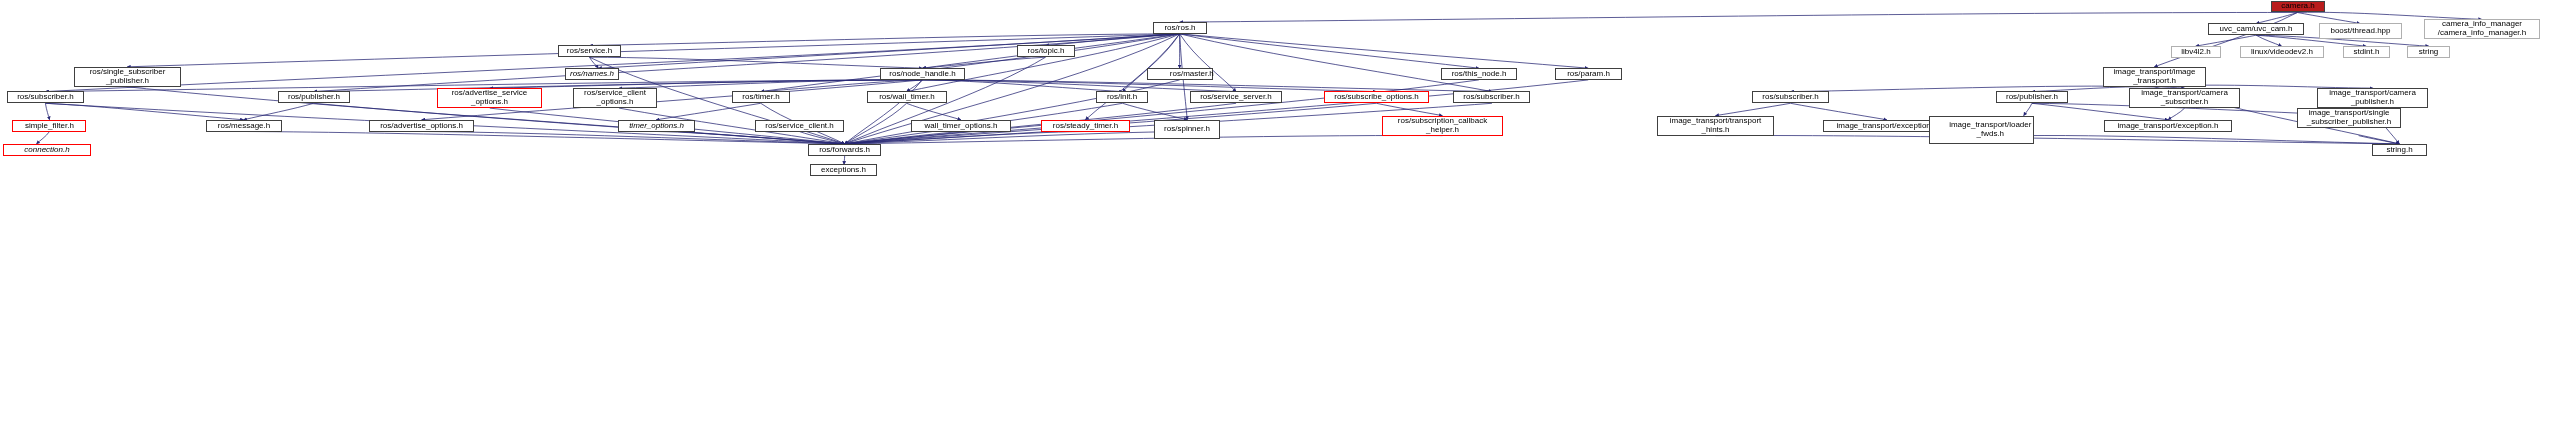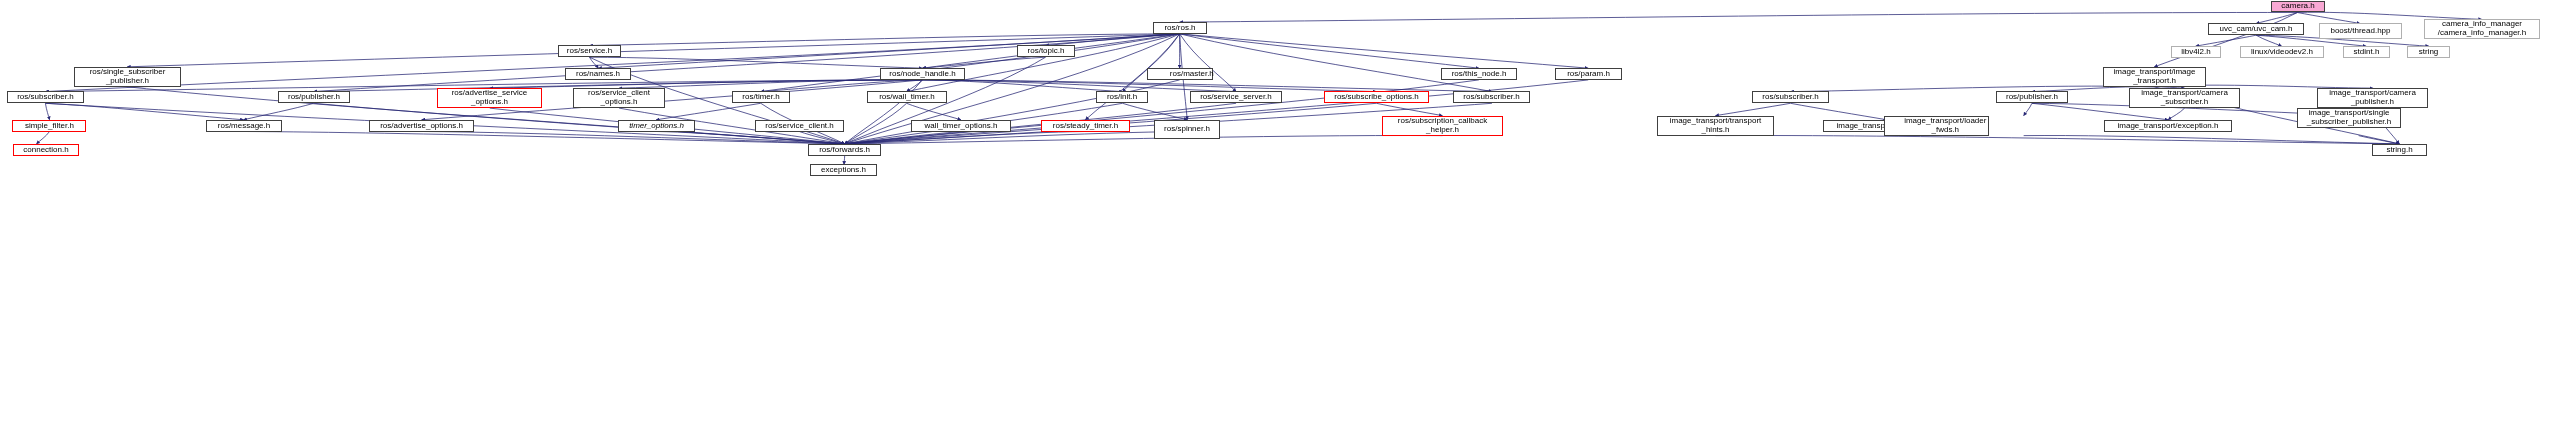--- a/index.html
+++ b/index.html
@@ -40,21 +40,21 @@
   
   .node.local {
     border: 0.7px solid #404040;
   }
   
   .node.red {
     border: 0.7px solid #ff0000;
   }
   
   .node.root {
-    background: #f9a8d4;
+    background: #b91c1c;
     border: 0.7px solid #404040;
   }
 </style>
 </head>
 <body>
 
 <div id="graph">
   <svg id="edges" width="2576" height="426" viewBox="0 0 3745 619" xmlns="http://www.w3.org/2000/svg">
     <defs>
       <marker id="arrow" viewBox="0 0 10 10" refX="9" refY="5" markerWidth="5" markerHeight="5" orient="auto-start-reverse">
@@ -164,30 +164,30 @@
     <div class="node light" style="left: 2240px; top: 46px; width: 84px; height: 11.7px;">linux/videodev2.h</div>
     <div class="node light" style="left: 2343px; top: 46px; width: 47px; height: 11.7px;">stdint.h</div>
     <div class="node light" style="left: 2407px; top: 46px; width: 43px; height: 11.7px;">string</div>
     <div class="node local" style="left: 1153px; top: 22px; width: 54px; height: 11.7px;">ros/ros.h</div>
     <div class="node local" style="left: 558px; top: 45px; width: 63px; height: 11.7px;">ros/service.h</div>
     <div class="node local" style="left: 1017px; top: 45px; width: 58px; height: 11.7px;">ros/topic.h</div>
     <div class="node local" style="left: 2103px; top: 67px; width: 103px; height: 20px;">image_transport/image
 _transport.h</div>
     <div class="node local" style="left: 74px; top: 67px; width: 107px; height: 20px;">ros/single_subscriber
 _publisher.h</div>
-    <div class="node local" style="left: 565px; top: 68px; width: 66px; height: 11.7px;">ros/names.h</div>
+    <div class="node local" style="left: 565px; top: 68px; width: 54px; height: 11.7px; font-style: italic;">ros/names.h</div>
     <div class="node local" style="left: 880px; top: 68px; width: 85px; height: 11.7px;">ros/node_handle.h</div>
     <div class="node local" style="left: 1147px; top: 68px; width: 66px; height: 11.7px; padding-left: 25px;">ros/master.h</div>
     <div class="node local" style="left: 1441px; top: 68px; width: 76px; height: 11.7px;">ros/this_node.h</div>
     <div class="node local" style="left: 1555px; top: 68px; width: 67px; height: 11.7px;">ros/param.h</div>
     <div class="node local" style="left: 6.9px; top: 91px; width: 77px; height: 11.7px;">ros/subscriber.h</div>
     <div class="node local" style="left: 278px; top: 91px; width: 72px; height: 11.7px;">ros/publisher.h</div>
     <div class="node red" style="left: 437px; top: 88px; width: 105px; height: 20px;">ros/advertise_service
 _options.h</div>
-    <div class="node local" style="left: 573px; top: 88px; width: 92px; height: 20px;">ros/service_client
+    <div class="node local" style="left: 573px; top: 88px; width: 84px; height: 20px;">ros/service_client
 _options.h</div>
     <div class="node local" style="left: 732px; top: 91px; width: 58px; height: 11.7px;">ros/timer.h</div>
     <div class="node local" style="left: 867px; top: 91px; width: 80px; height: 11.7px;">ros/wall_timer.h</div>
     <div class="node local" style="left: 1096px; top: 91px; width: 52px; height: 11.7px;">ros/init.h</div>
     <div class="node local" style="left: 1190px; top: 91px; width: 92px; height: 11.7px;">ros/service_server.h</div>
     <div class="node red" style="left: 1324px; top: 91px; width: 105px; height: 11.7px;">ros/subscribe_options.h</div>
     <div class="node local" style="left: 1453px; top: 91px; width: 77px; height: 11.7px;">ros/subscriber.h</div>
     <div class="node local" style="left: 1752px; top: 91px; width: 77px; height: 11.7px;">ros/subscriber.h</div>
     <div class="node local" style="left: 1996px; top: 91px; width: 72px; height: 11.7px;">ros/publisher.h</div>
     <div class="node local" style="left: 2129px; top: 88px; width: 111px; height: 20px;">image_transport/camera
@@ -200,23 +200,23 @@
     <div class="node local" style="left: 618px; top: 120px; width: 77px; height: 11.7px; font-style: italic;">timer_options.h</div>
     <div class="node local" style="left: 755px; top: 120px; width: 89px; height: 11.7px;">ros/service_client.h</div>
     <div class="node local" style="left: 911px; top: 120px; width: 100px; height: 11.7px;">wall_timer_options.h</div>
     <div class="node red" style="left: 1041px; top: 120px; width: 89px; height: 11.7px;">ros/steady_timer.h</div>
     <div class="node local" style="left: 1154px; top: 120px; width: 66px; height: 19px;">ros/spinner.h</div>
     <div class="node red" style="left: 1382px; top: 116px; width: 121px; height: 20px;">ros/subscription_callback
 _helper.h</div>
     <div class="node local" style="left: 1657px; top: 116px; width: 117px; height: 20px;">image_transport/transport
 _hints.h</div>
     <div class="node local" style="left: 1823px; top: 120px; width: 128px; height: 11.7px;">image_transport/exception.h</div>
-    <div class="node local" style="left: 1884px; top: 116px; width: 105px; height: 20px; padding-left: 19px;">image_transport/loader
+    <div class="node local" style="left: 1929px; top: 116px; width: 105px; height: 28px; padding-left: 19px;">image_transport/loader
 _fwds.h</div>
     <div class="node local" style="left: 2104px; top: 120px; width: 128px; height: 11.7px;">image_transport/exception.h</div>
     <div class="node local" style="left: 2297px; top: 108px; width: 104px; height: 20px;">image_transport/single
 _subscriber_publisher.h</div>
-    <div class="node red" style="left: 13px; top: 144px; width: 66px; height: 11.7px;">connection.h</div>
+    <div class="node red" style="left: 3px; top: 144px; width: 88px; height: 11.7px; font-style: italic;">connection.h</div>
     <div class="node local" style="left: 808px; top: 144px; width: 73px; height: 11.7px;">ros/forwards.h</div>
     <div class="node local" style="left: 2372px; top: 144px; width: 55px; height: 11.7px;">string.h</div>
     <div class="node local" style="left: 810px; top: 164px; width: 67px; height: 11.7px;">exceptions.h</div>
   </div>
 
 
 </body></html>

